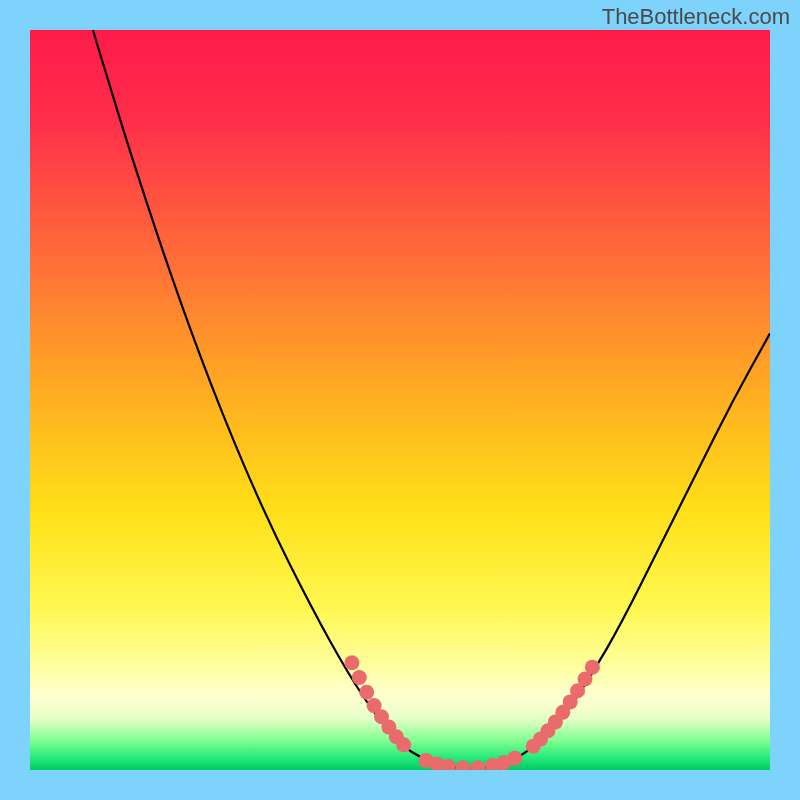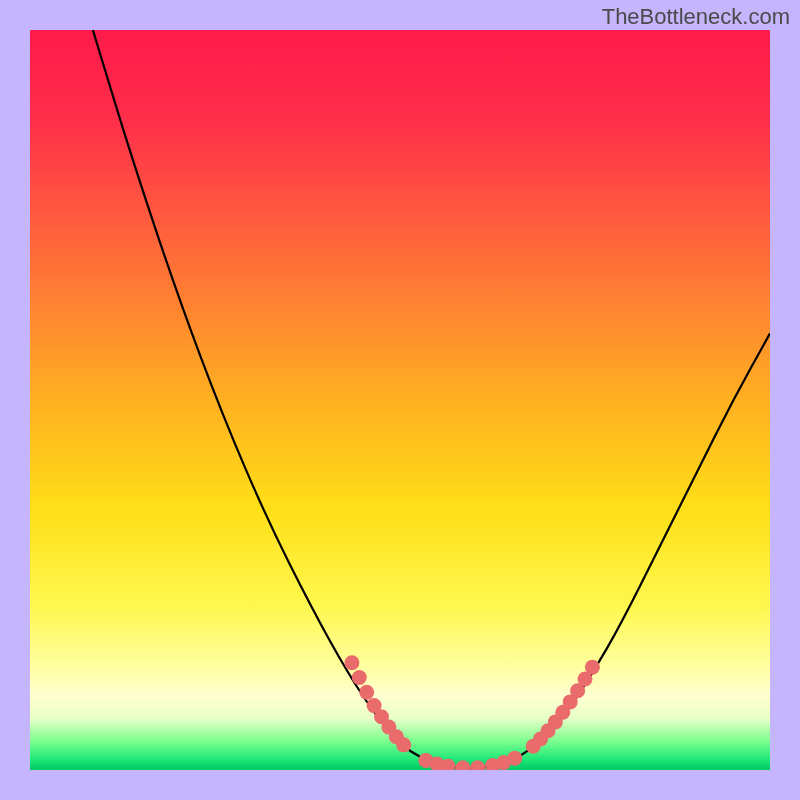--- a/index.html
+++ b/index.html
@@ -1,17 +1,17 @@
 <!DOCTYPE html>
 <html><head>
 <meta charset="utf-8">
 <style>
   * { margin: 0; padding: 0; box-sizing: border-box; }
   html, body { width: 800px; height: 800px; background: #000; overflow: hidden; }
-  .container { width: 800px; height: 800px; position: relative; background: #c4b5fd; }
+  .container { width: 800px; height: 800px; position: relative; background: #7dd3fc; }
   .watermark {
     position: absolute;
     top: 4px;
     right: 10px;
     font-family: Arial, sans-serif;
     font-size: 22px;
     color: #4a4a4a;
     font-weight: 500;
     z-index: 10;
   }

